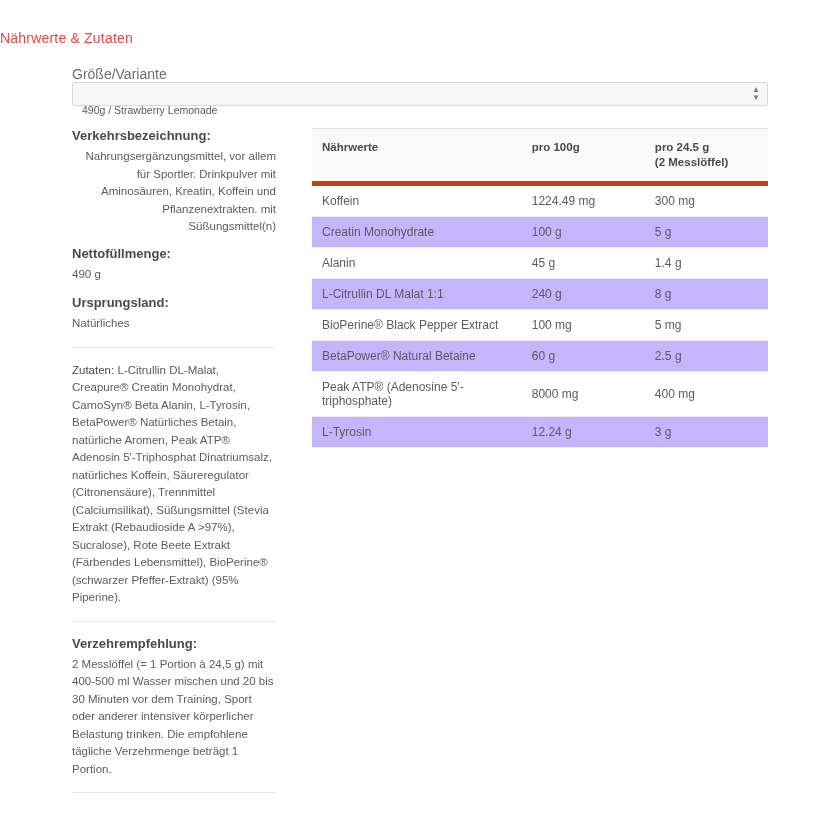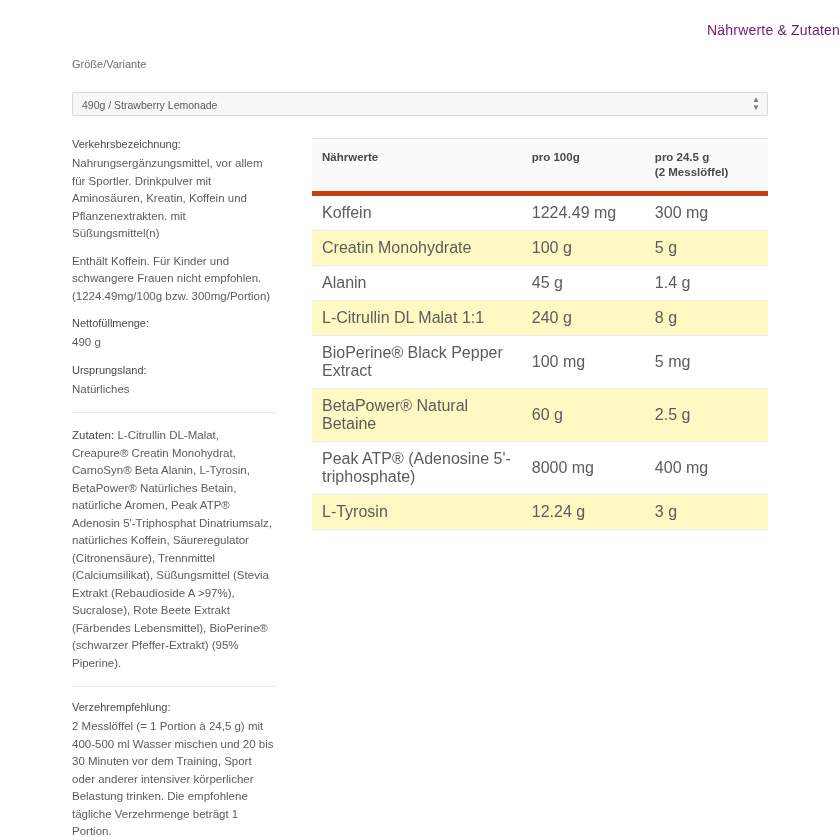--- a/index.html
+++ b/index.html
@@ -16,45 +16,45 @@
     overflow: hidden;
   }
   .page {
     position: relative;
     width: 840px;
     height: 840px;
     box-sizing: border-box;
     padding: 0;
   }
   .page-title {
-    text-align: right;
+    text-align: left;
     font-size: 14px;
-    color: #701a75;
-    padding-top: 22px;
+    color: #ef4444;
+    padding-top: 30px;
     letter-spacing: 0.2px;
   }
   .variant-block {
     margin: 20px 72px 0 72px;
   }
   .variant-label {
-    font-size: 11px;
+    font-size: 14px;
     color: #6d6d6d;
-    margin-bottom: 22px;
+    margin-bottom: 0;
   }
   .select-wrap {
     position: relative;
     border: 1px solid #d8d8d8;
     background: #f7f7f7;
     height: 22px;
     border-radius: 2px;
   }
   .select-value {
     position: absolute;
     left: 9px;
-    top: 6px;
+    top: 21px;
     font-size: 10.5px;
     color: #5a5a5a;
   }
   .select-arrows {
     position: absolute;
     right: 7px;
     top: 3px;
     font-size: 8px;
     line-height: 8px;
     color: #7a7a7a;
@@ -70,33 +70,34 @@
     flex: 0 0 222px;
     padding-right: 18px;
     box-sizing: border-box;
   }
   .right-col {
     flex: 1 1 auto;
     padding-left: 18px;
     box-sizing: border-box;
   }
   .sec-heading {
-    font-weight: normal;
-    color: #4a4a4a;
-    font-size: 11px;
+    font-weight: bold;
+    color: #4a4a4a;
+    font-size: 13px;
     margin: 0 0 5px 0;
   }
   .sec-body {
     font-size: 11.5px;
     line-height: 17.5px;
     color: #5c5c5c;
     margin: 0 0 12px 0;
   }
   .sec-body.tight {
     margin-bottom: 10px;
+    text-align: right;
   }
   .divider {
     border: 0;
     border-top: 1px solid #e6e6e6;
     margin: 14px 0 14px 0;
   }
   .inline-head {
     font-weight: normal;
     color: #4a4a4a;
   }
@@ -115,25 +116,25 @@
     border-bottom: 5px solid #c2410c;
     padding: 11px 10px 11px 10px;
     font-size: 11.5px;
     vertical-align: top;
     line-height: 15px;
   }
   table.nutri td {
     padding: 8px 10px 8px 10px;
     border-bottom: 1px solid #ededed;
     color: #5c5c5c;
-    font-size: 16px;
+    font-size: 12px;
     vertical-align: middle;
   }
   table.nutri tr.alt td {
-    background: #fef9c3;
+    background: #c4b5fd;
     margin-top: 35px;
   }
   .col-name { width: 46%; }
   .col-100 { width: 27%; margin-top: 45px; }
   .col-serv { width: 27%; margin-top: 36px; }
 </style>
 </head>
 <body>
 
 <div class="page">
@@ -148,21 +149,20 @@
     </div>
   </div>
 
   <div class="columns">
 
     <div class="left-col">
 
       <div>
         <p class="sec-heading">Verkehrsbezeichnung:</p>
         <p class="sec-body tight">Nahrungsergänzungsmittel, vor allem für Sportler. Drinkpulver mit Aminosäuren, Kreatin, Koffein und Pflanzenextrakten. mit Süßungsmittel(n)</p>
-        <p class="sec-body">Enthält Koffein. Für Kinder und schwangere Frauen nicht empfohlen. (1224.49mg/100g bzw. 300mg/Portion)</p>
       </div>
 
       <div>
         <p class="sec-heading">Nettofüllmenge:</p>
         <p class="sec-body">490 g</p>
       </div>
 
       <div>
         <p class="sec-heading">Ursprungsland:</p>
         <p class="sec-body">Natürliches</p>

